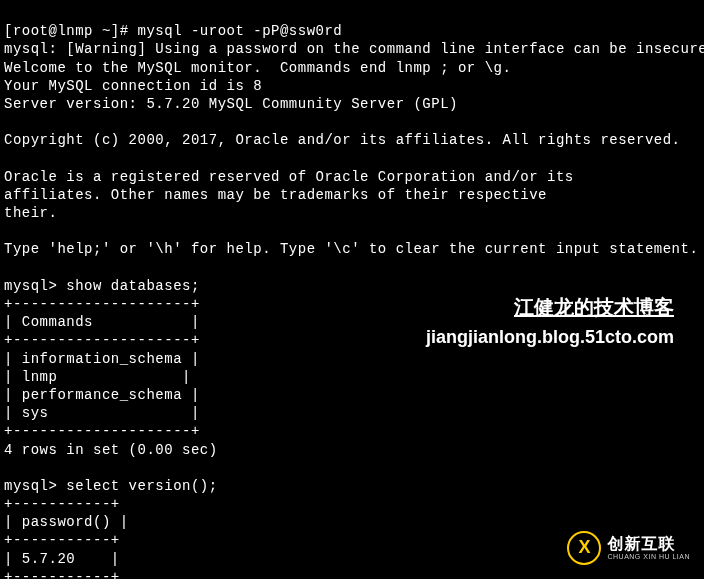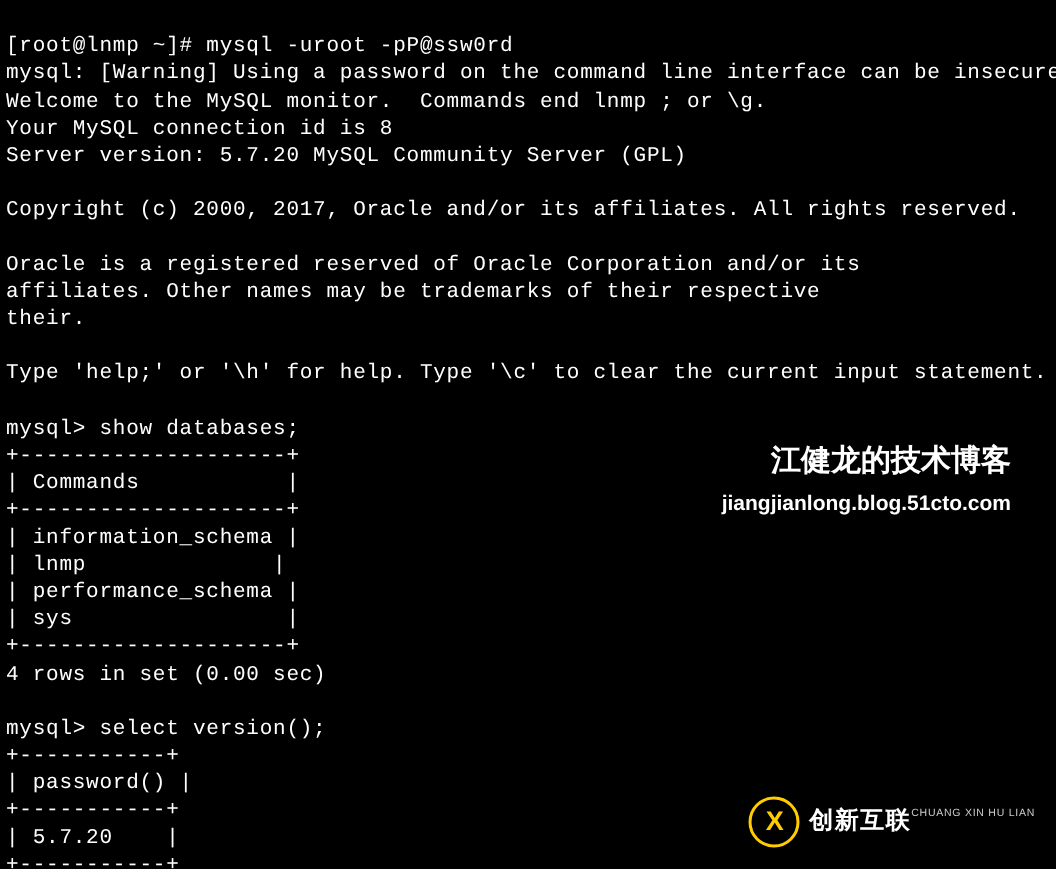--- a/index.html
+++ b/index.html
@@ -26,27 +26,28 @@
     .watermark-1 {
       position: absolute;
       right: 30px;
       top: 294px;
       font-family: Arial, "Microsoft YaHei", sans-serif;
       font-size: 20px;
       font-weight: bold;
       color: #ffffff;
       letter-spacing: 0;
       white-space: nowrap;
+      text-decoration: underline;
     }
     .watermark-2 {
       position: absolute;
       right: 30px;
       top: 326px;
       font-family: Arial, sans-serif;
-      font-size: 14px;
+      font-size: 18px;
       font-weight: bold;
       color: #ffffff;
       letter-spacing: 0;
       white-space: nowrap;
       margin-left: 46px;
     }
     .logo {
       position: absolute;
       right: 14px;
       bottom: 14px;
@@ -63,21 +64,21 @@
       align-items: center;
       justify-content: center;
       color: #ffcc00;
       font-weight: bold;
       font-size: 18px;
       font-family: Arial, sans-serif;
       position: relative;
     }
     .logo-text {
       display: flex;
-      flex-direction: row;
+      flex-direction: column;
       line-height: 1.1;
     }
     .logo-text-main {
       font-family: "Microsoft YaHei", Arial, sans-serif;
       font-size: 16px;
       font-weight: bold;
       color: #ffffff;
       letter-spacing: 1px;
     }
     .logo-text-sub {

